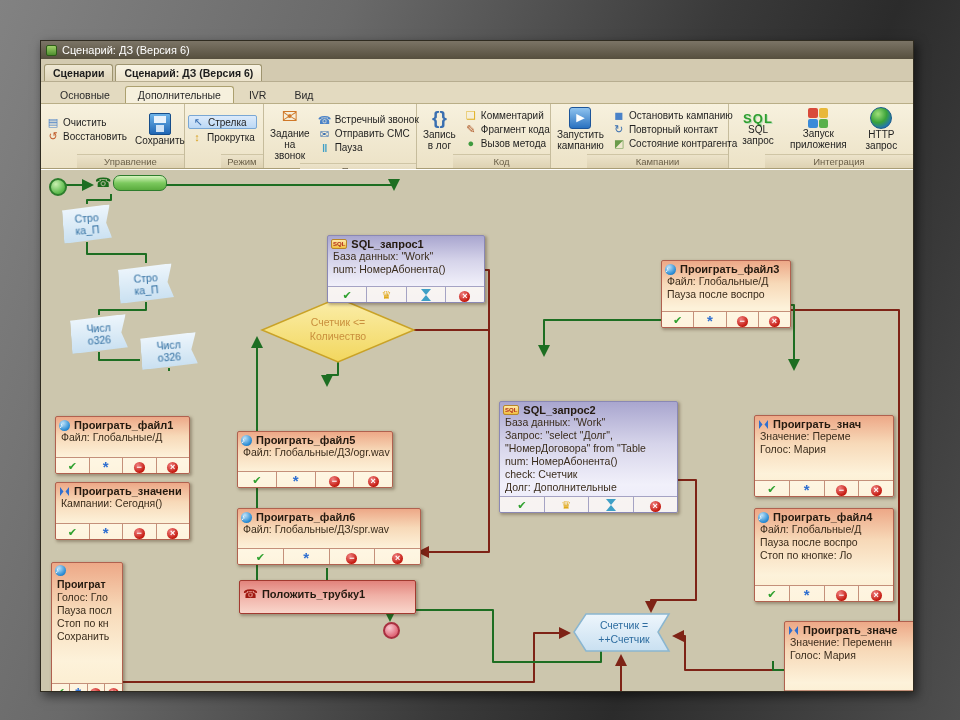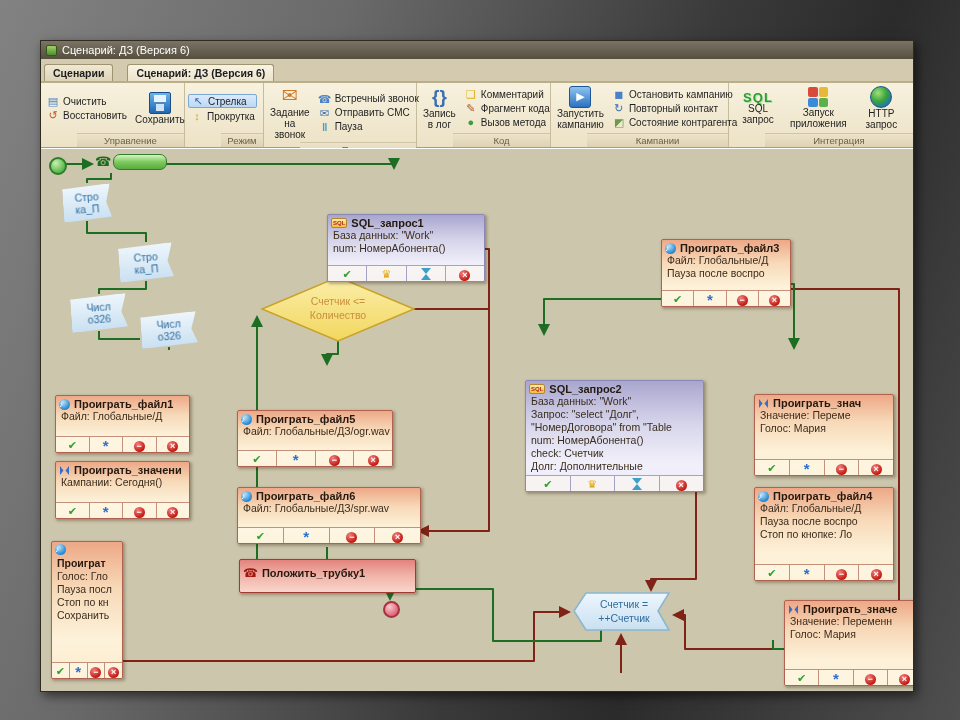--- a/index.html
+++ b/index.html
@@ -7,21 +7,21 @@
     font-family:"Liberation Sans","DejaVu Sans",sans-serif;
     background:linear-gradient(112deg,#828282 0%,#6a6a6a 28%,#3a3a3a 58%,#2b2b2b 72%,#4f4f4f 100%);}
   .appwin{position:absolute;left:40px;top:40px;width:872px;height:650px;
     background:#ece4cf;border:1px solid #2f2b20;box-shadow:3px 4px 10px rgba(0,0,0,.55);
     display:flex;flex-direction:column;}
   
   .titlebar{height:18px;background:linear-gradient(#7b7466,#564f3e);color:#fff;
     font-size:11px;display:flex;align-items:center;padding:0 5px;gap:5px;}
   .titleicon{width:9px;height:9px;background:linear-gradient(#9fd06a,#4f8f2f);border:1px solid #2c5b18;border-radius:2px;}
   
-  .doctabs{height:20px;background:#d3cab0;display:flex;align-items:flex-end;padding:2px 3px 0 3px;gap:14px;border-bottom:1px solid #b7ad90;}
+  .doctabs{height:20px;background:#d3cab0;display:flex;align-items:flex-end;padding:2px 3px 0 3px;gap:2px;border-bottom:1px solid #b7ad90;}
   .doctab{font-size:10.5px;padding:2px 8px;border:1px solid #9e946f;border-bottom:none;border-radius:3px 3px 0 0;
     background:linear-gradient(#efe8d4,#ddd3b8);color:#1c1c1c;font-weight:bold;}
   .doctab.active{background:linear-gradient(#f8f3e3,#ece3cc);}
   
   .ribtabs{height:20px;background:#e3dac0;display:flex;align-items:flex-end;padding:1px 6px 0 6px;gap:2px;}
   .ribtab{font-size:10.5px;padding:2px 12px;color:#2a2a2a;border:1px solid transparent;border-bottom:none;}
   .ribtab.active{background:#f6f0dd;border-color:#aca06f;border-radius:3px 3px 0 0;}
   
   .ribbon{height:64px;background:linear-gradient(#f7f1de,#ece2c6);border-top:1px solid #b9ae87;border-bottom:1px solid #a99d76;display:flex;}
   .rgroup{border-right:1px solid #c6bc9c;display:flex;flex-direction:column;}
@@ -94,20 +94,26 @@
   <div class="titlebar">
     <span class="titleicon"></span>
     <span>Сценарий: ДЗ (Версия 6)</span>
   </div>
 
   <div class="doctabs">
     <span class="doctab">Сценарии</span>
     <span class="doctab active">Сценарий: ДЗ (Версия 6)</span>
   </div>
 
+  <div class="ribtabs">
+    <span class="ribtab">Основные</span>
+    <span class="ribtab active">Дополнительные</span>
+    <span class="ribtab">IVR</span>
+    <span class="ribtab">Вид</span>
+  </div>
 
   <div class="ribbon">
 
     <div class="rgroup" style="width:143px">
       <div class="gbody">
         <div class="col">
           <span class="sbtn">
               <span class="ic ic14" style="color:#4a82c8">▤</span>
               <span>Очистить</span>
             </span>
@@ -397,21 +403,21 @@
 
     <div class="node hangup" style="left:198px;top:366px;width:175px;height:32px">
       <div class="hd" style="padding-top:7px">
           <span style="color:#a01810;font-size:12px;line-height:10px">☎</span>
           <span>Положить_трубку1</span>
         </div>
     </div>
 
     <div class="enddot" style="left:342px;top:452px"></div>
 
-    <div class="node sqlnode" style="left:484px;top:187px;width:177px;height:110px">
+    <div class="node sqlnode" style="left:458px;top:187px;width:177px;height:110px">
       <div class="hd">
           <span class="sqlbadge">SQL</span>
           <span>SQL_запрос2</span>
         </div>
       <div class="ln">База данных: "Work"</div>
       <div class="ln">Запрос: "select "Долг",</div>
       <div class="ln">"НомерДоговора" from "Table</div>
       <div class="ln">num: НомерАбонента()</div>
       <div class="ln">check: Счетчик</div>
       <div class="ln">Долг: Дополнительные</div>

